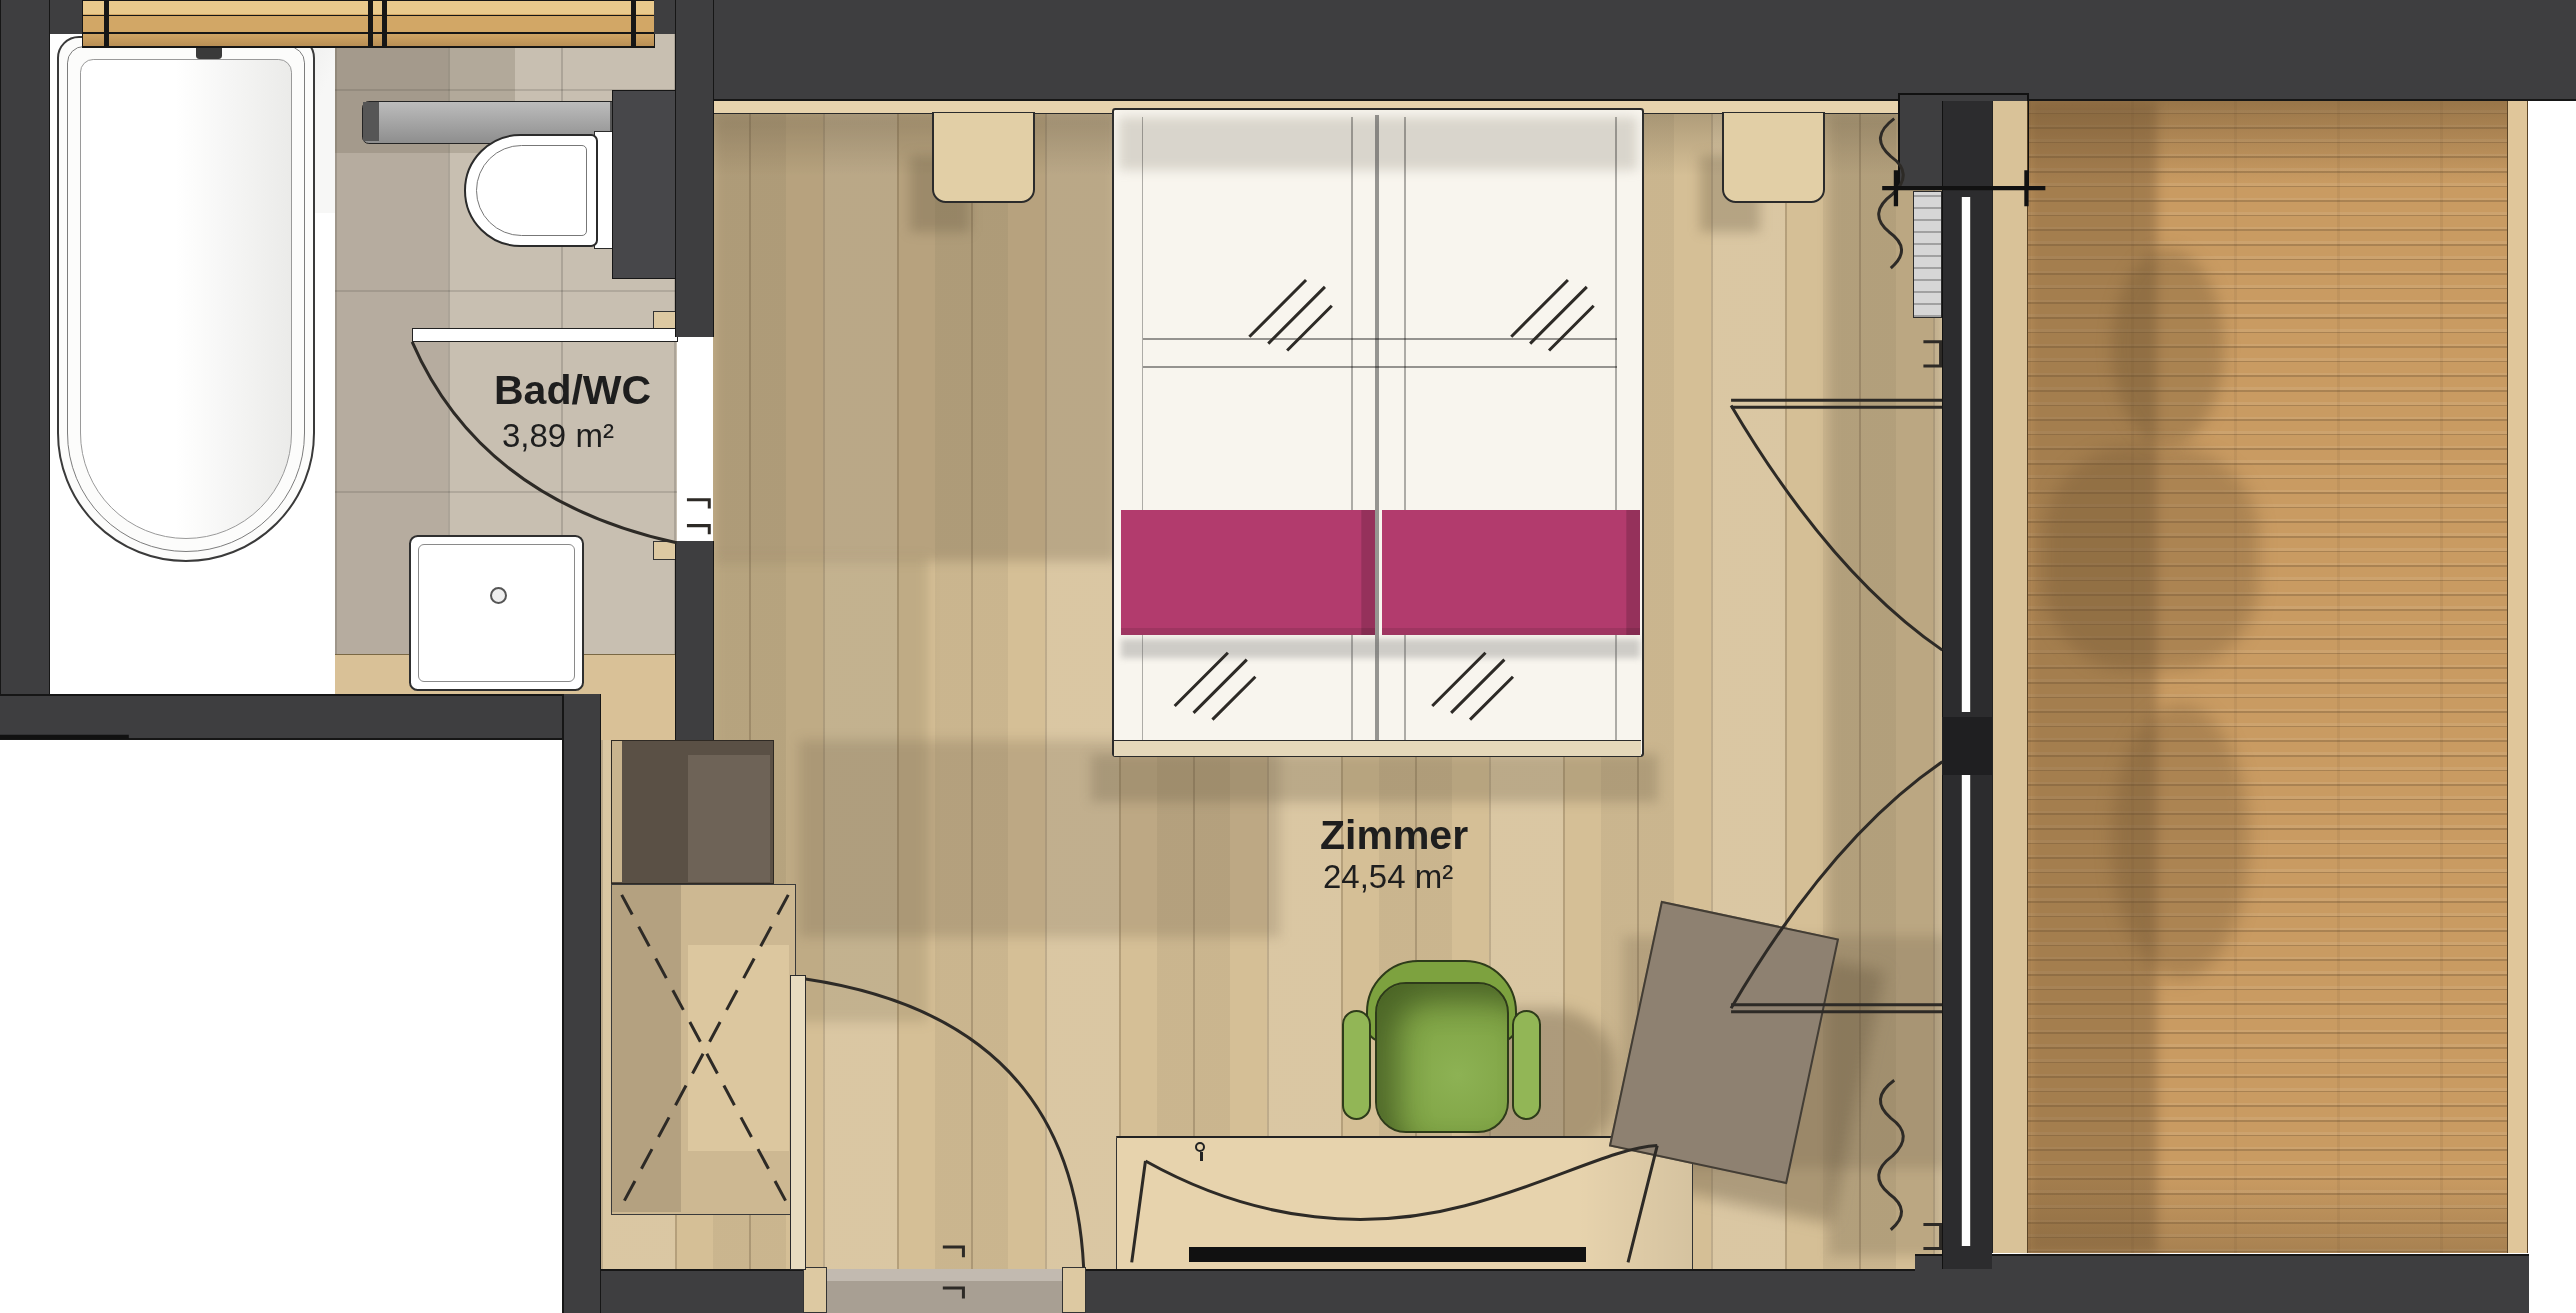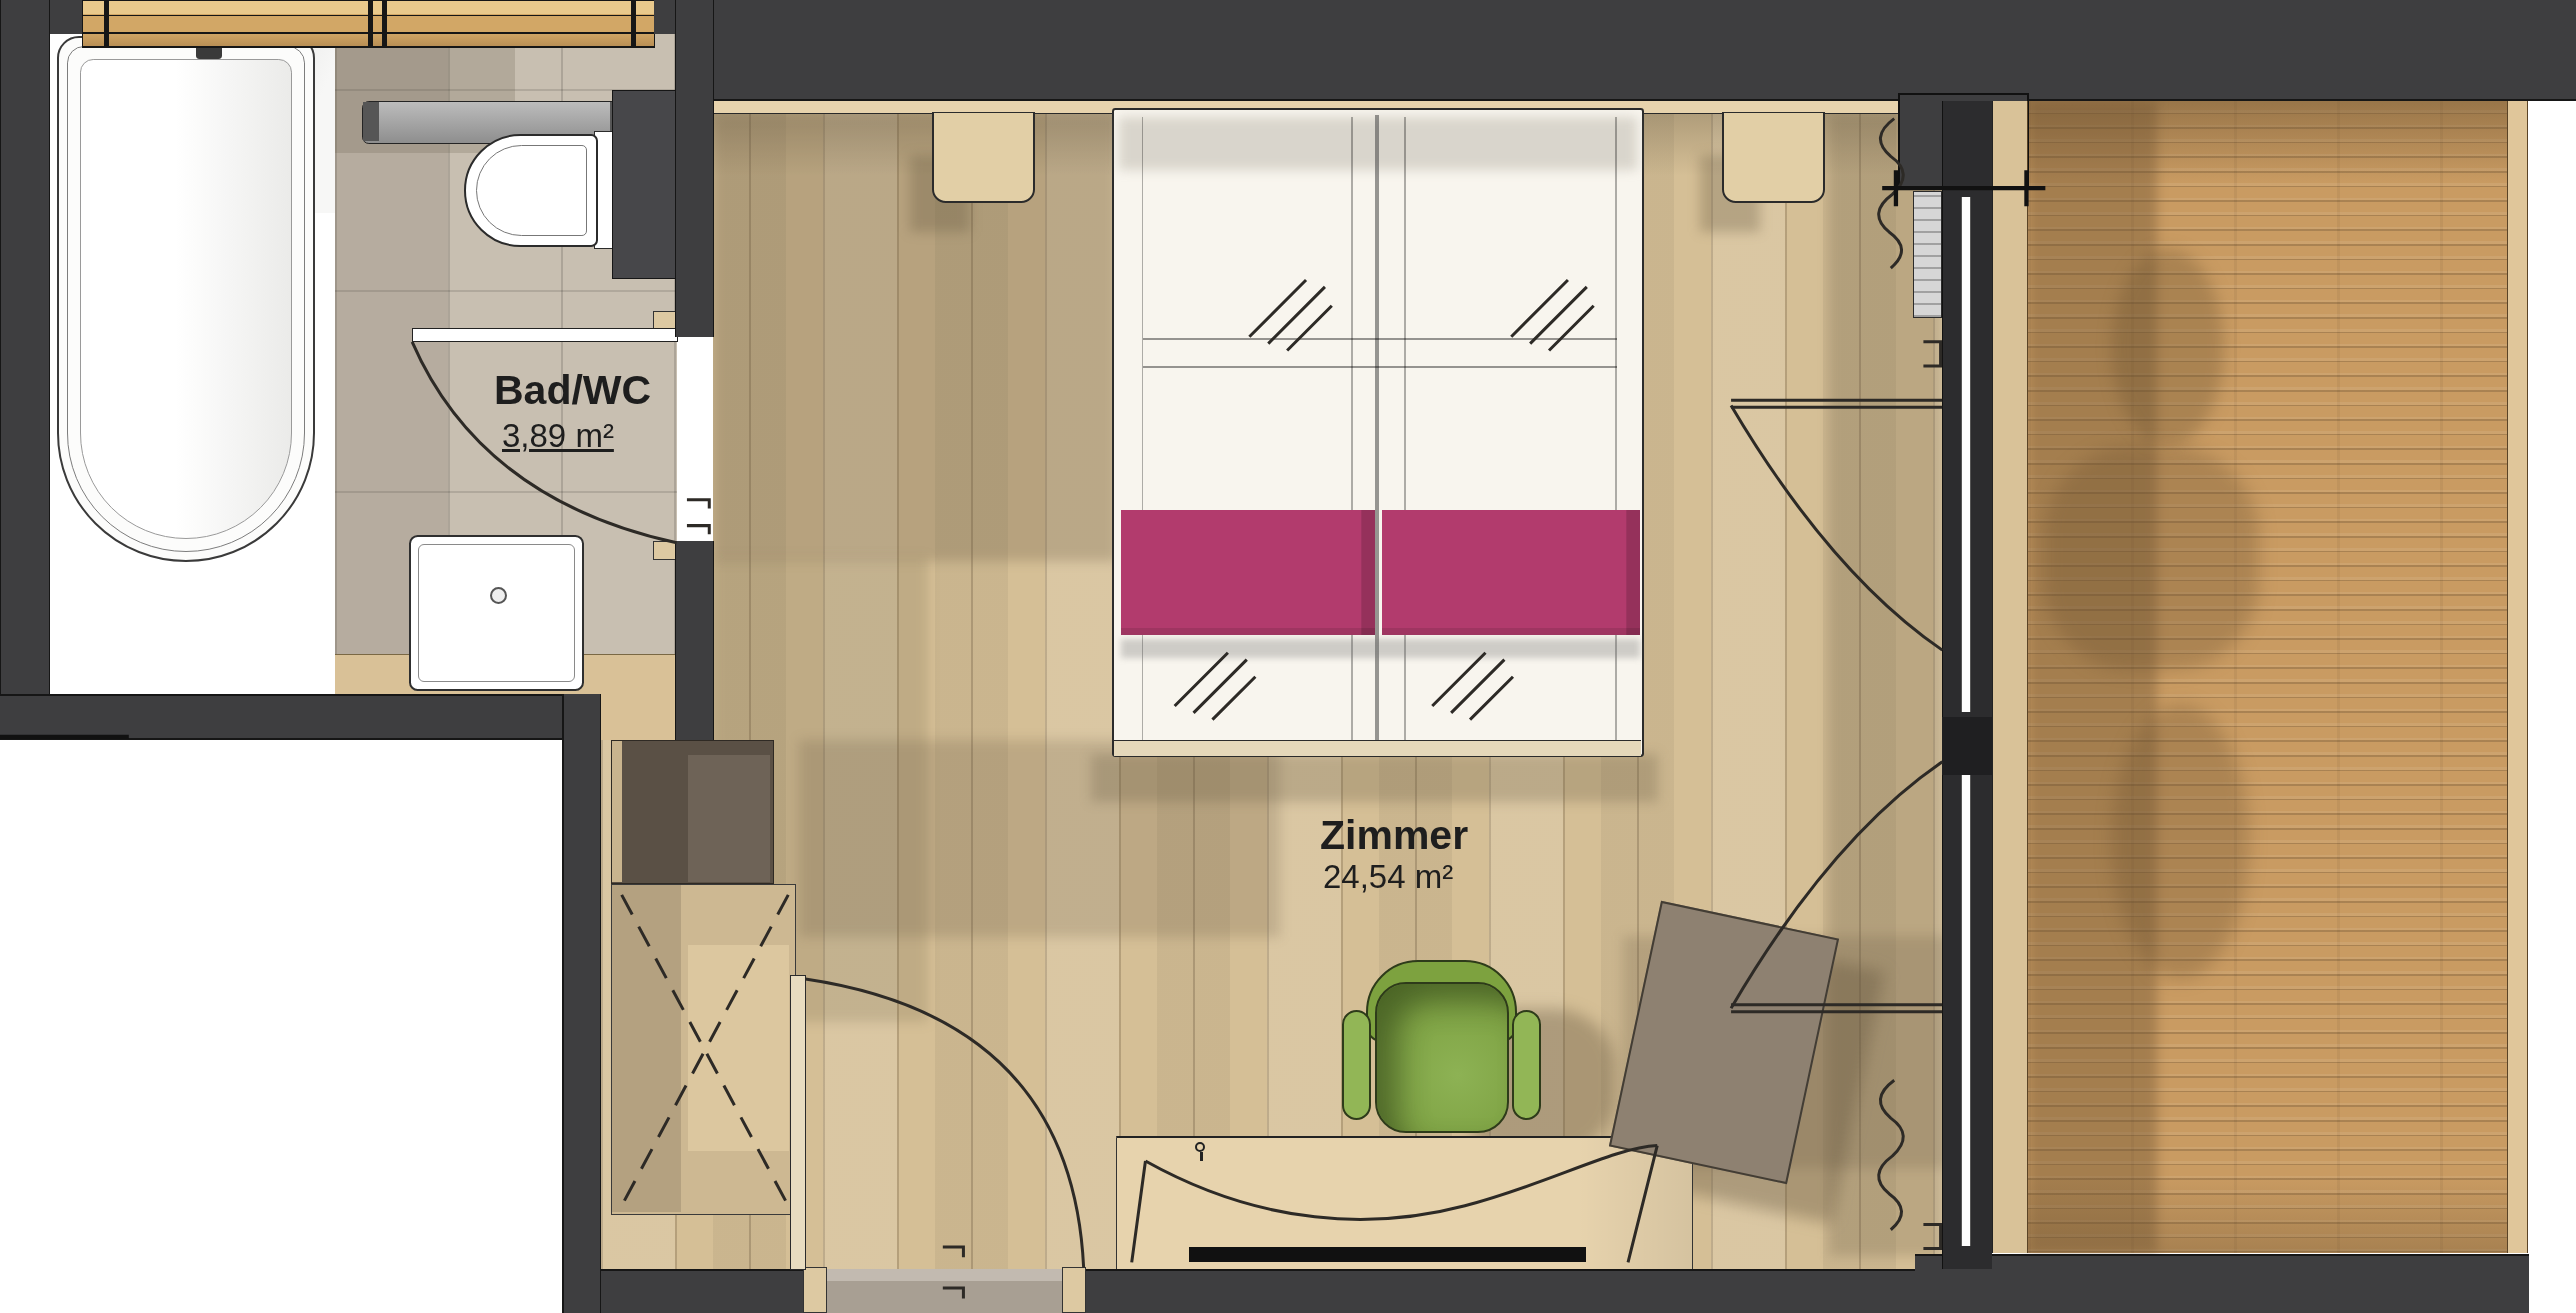--- a/index.html
+++ b/index.html
@@ -206,18 +206,18 @@
     <g stroke="#2d2a26" stroke-width="3.5" fill="none" stroke-dasharray="26 16">
       <path d="M 724 1042 L 918 1404 M 918 1042 L 724 1404"></path>
     </g>
     <g stroke="#111" stroke-width="5" fill="none">
       <path d="M2192 219 H2382 M2208 198 V240 M2360 198 V240"></path>
       <path d="M0 858 H150"></path>
     </g>
   </svg>
 
   <div class="abs z60 label-name" style="left:494px;top:369px;">Bad/WC</div>
-  <div class="abs z60 label-area" style="left:502px;top:419px;text-decoration:underline;">3,89 m²</div>
+  <div class="abs z60 label-area" style="left:502px;top:419px;">3,89 m²</div>
   <div class="abs z60 label-name" style="left:1320px;top:814px;">Zimmer</div>
   <div class="abs z60 label-area" style="left:1323px;top:860px;">24,54 m²</div>
 
 </div>
 
 
 </body></html>

